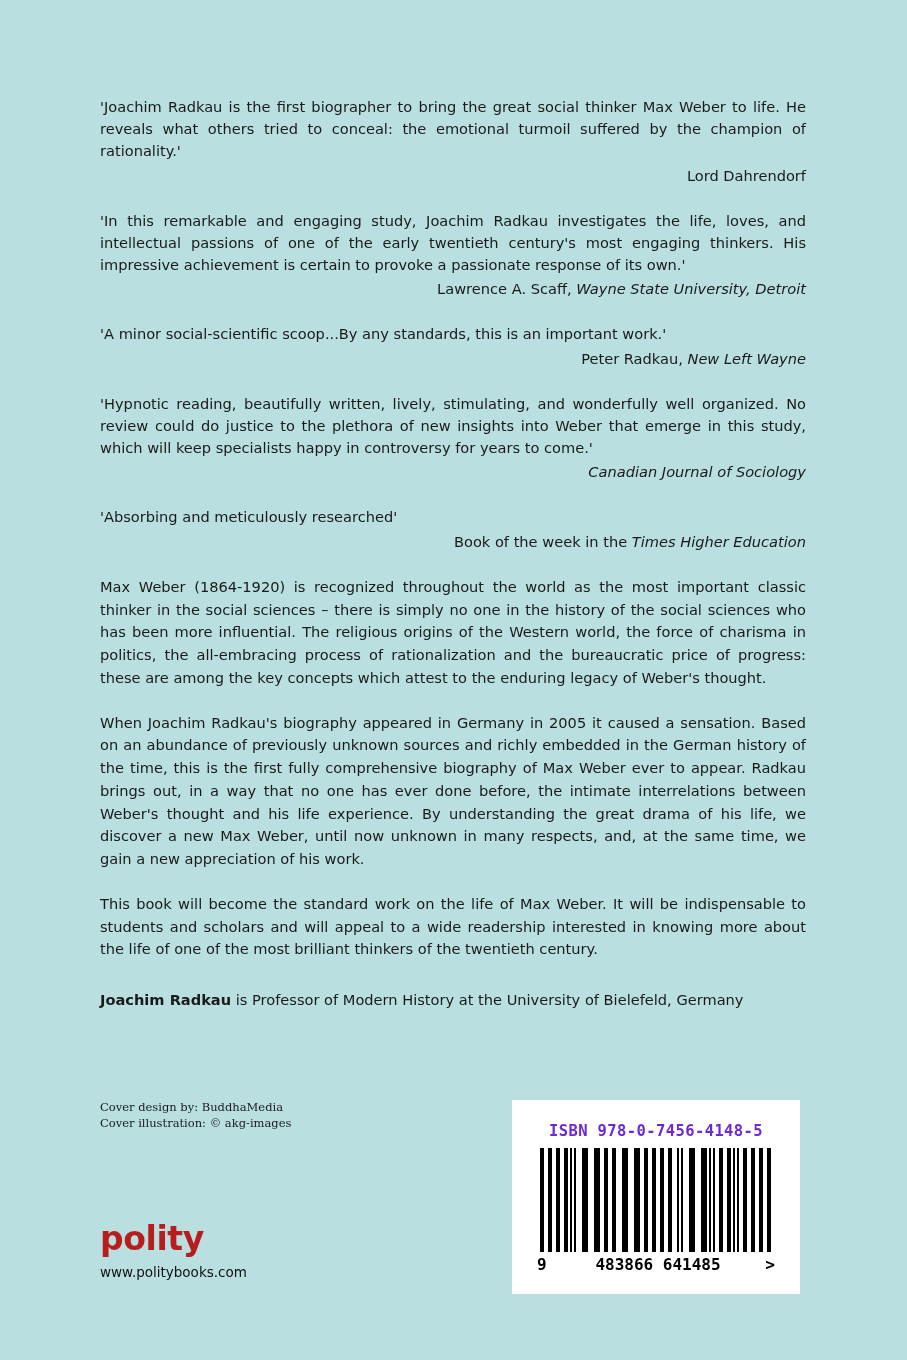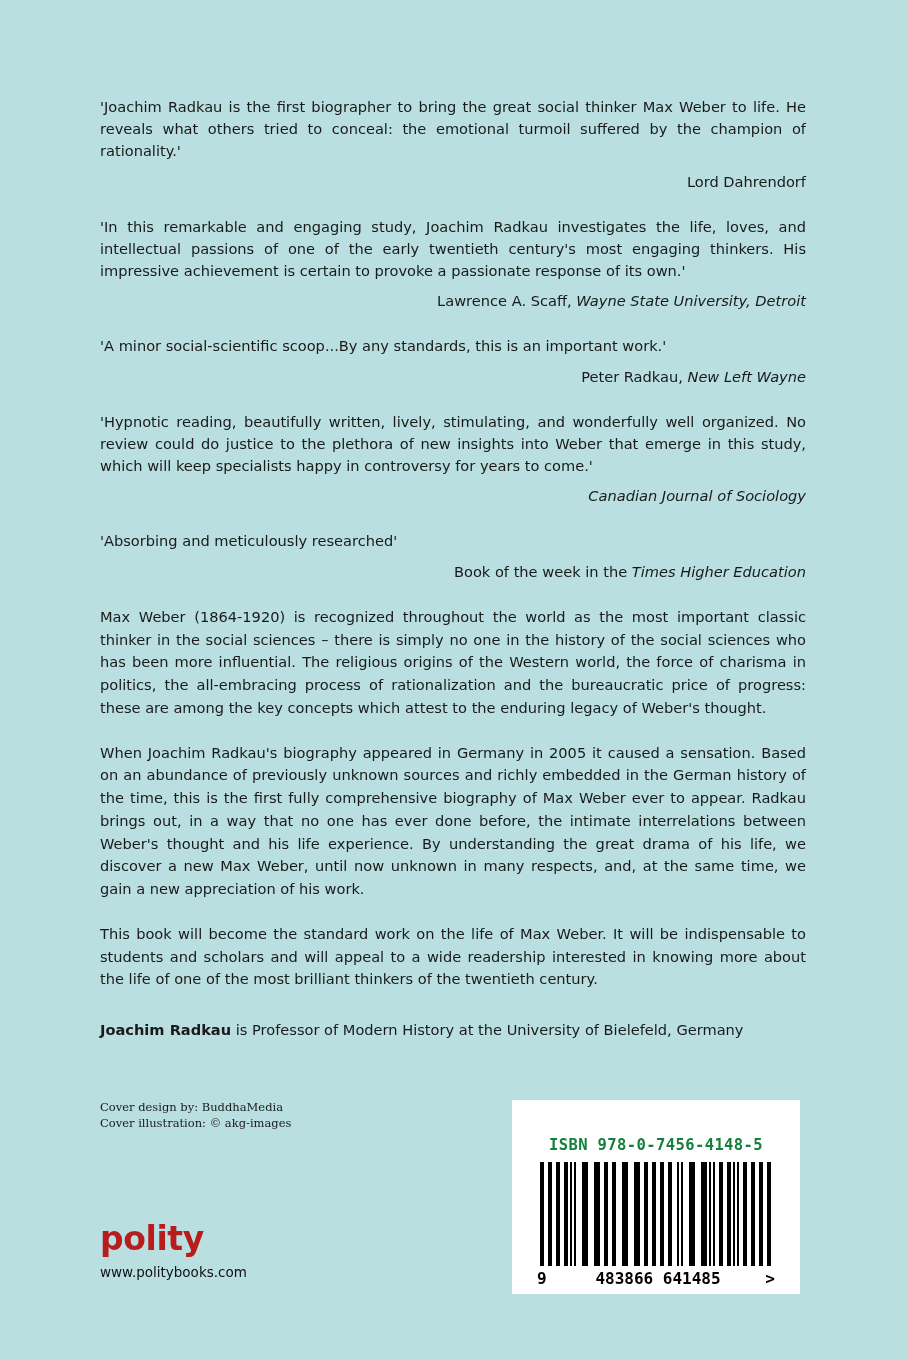--- a/index.html
+++ b/index.html
@@ -33,21 +33,21 @@
     text-align: justify;
     margin: 0 0 0 0;
   }
   .blurb-block {
     margin-bottom: 23px;
   }
   .attrib {
     font-size: 14.6px;
     line-height: 1.52;
     text-align: right;
-    margin-top: 8px;
+    margin-top: 2px;
   }
   .ital {
     font-style: italic;
     text-align: center;
   }
   .body-para {
     font-size: 14.6px;
     line-height: 1.56;
     text-align: justify;
     margin: 0 0 22px 0;
@@ -95,22 +95,22 @@
     background: #ffffff;
     display: flex;
     flex-direction: column;
     align-items: center;
   }
   .isbn-text {
     font-family: "DejaVu Sans Mono", monospace;
     font-size: 15.5px;
     font-weight: bold;
     letter-spacing: 0.4px;
-    margin-top: 36px;
-    color: #15803d;
+    margin-top: 22px;
+    color: #6d28d9;
   }
   .bars {
     margin-top: 8px;
     width: 232px;
     height: 104px;
     display: flex;
     align-items: flex-start;
   }
   .bars span {
     display: block;

